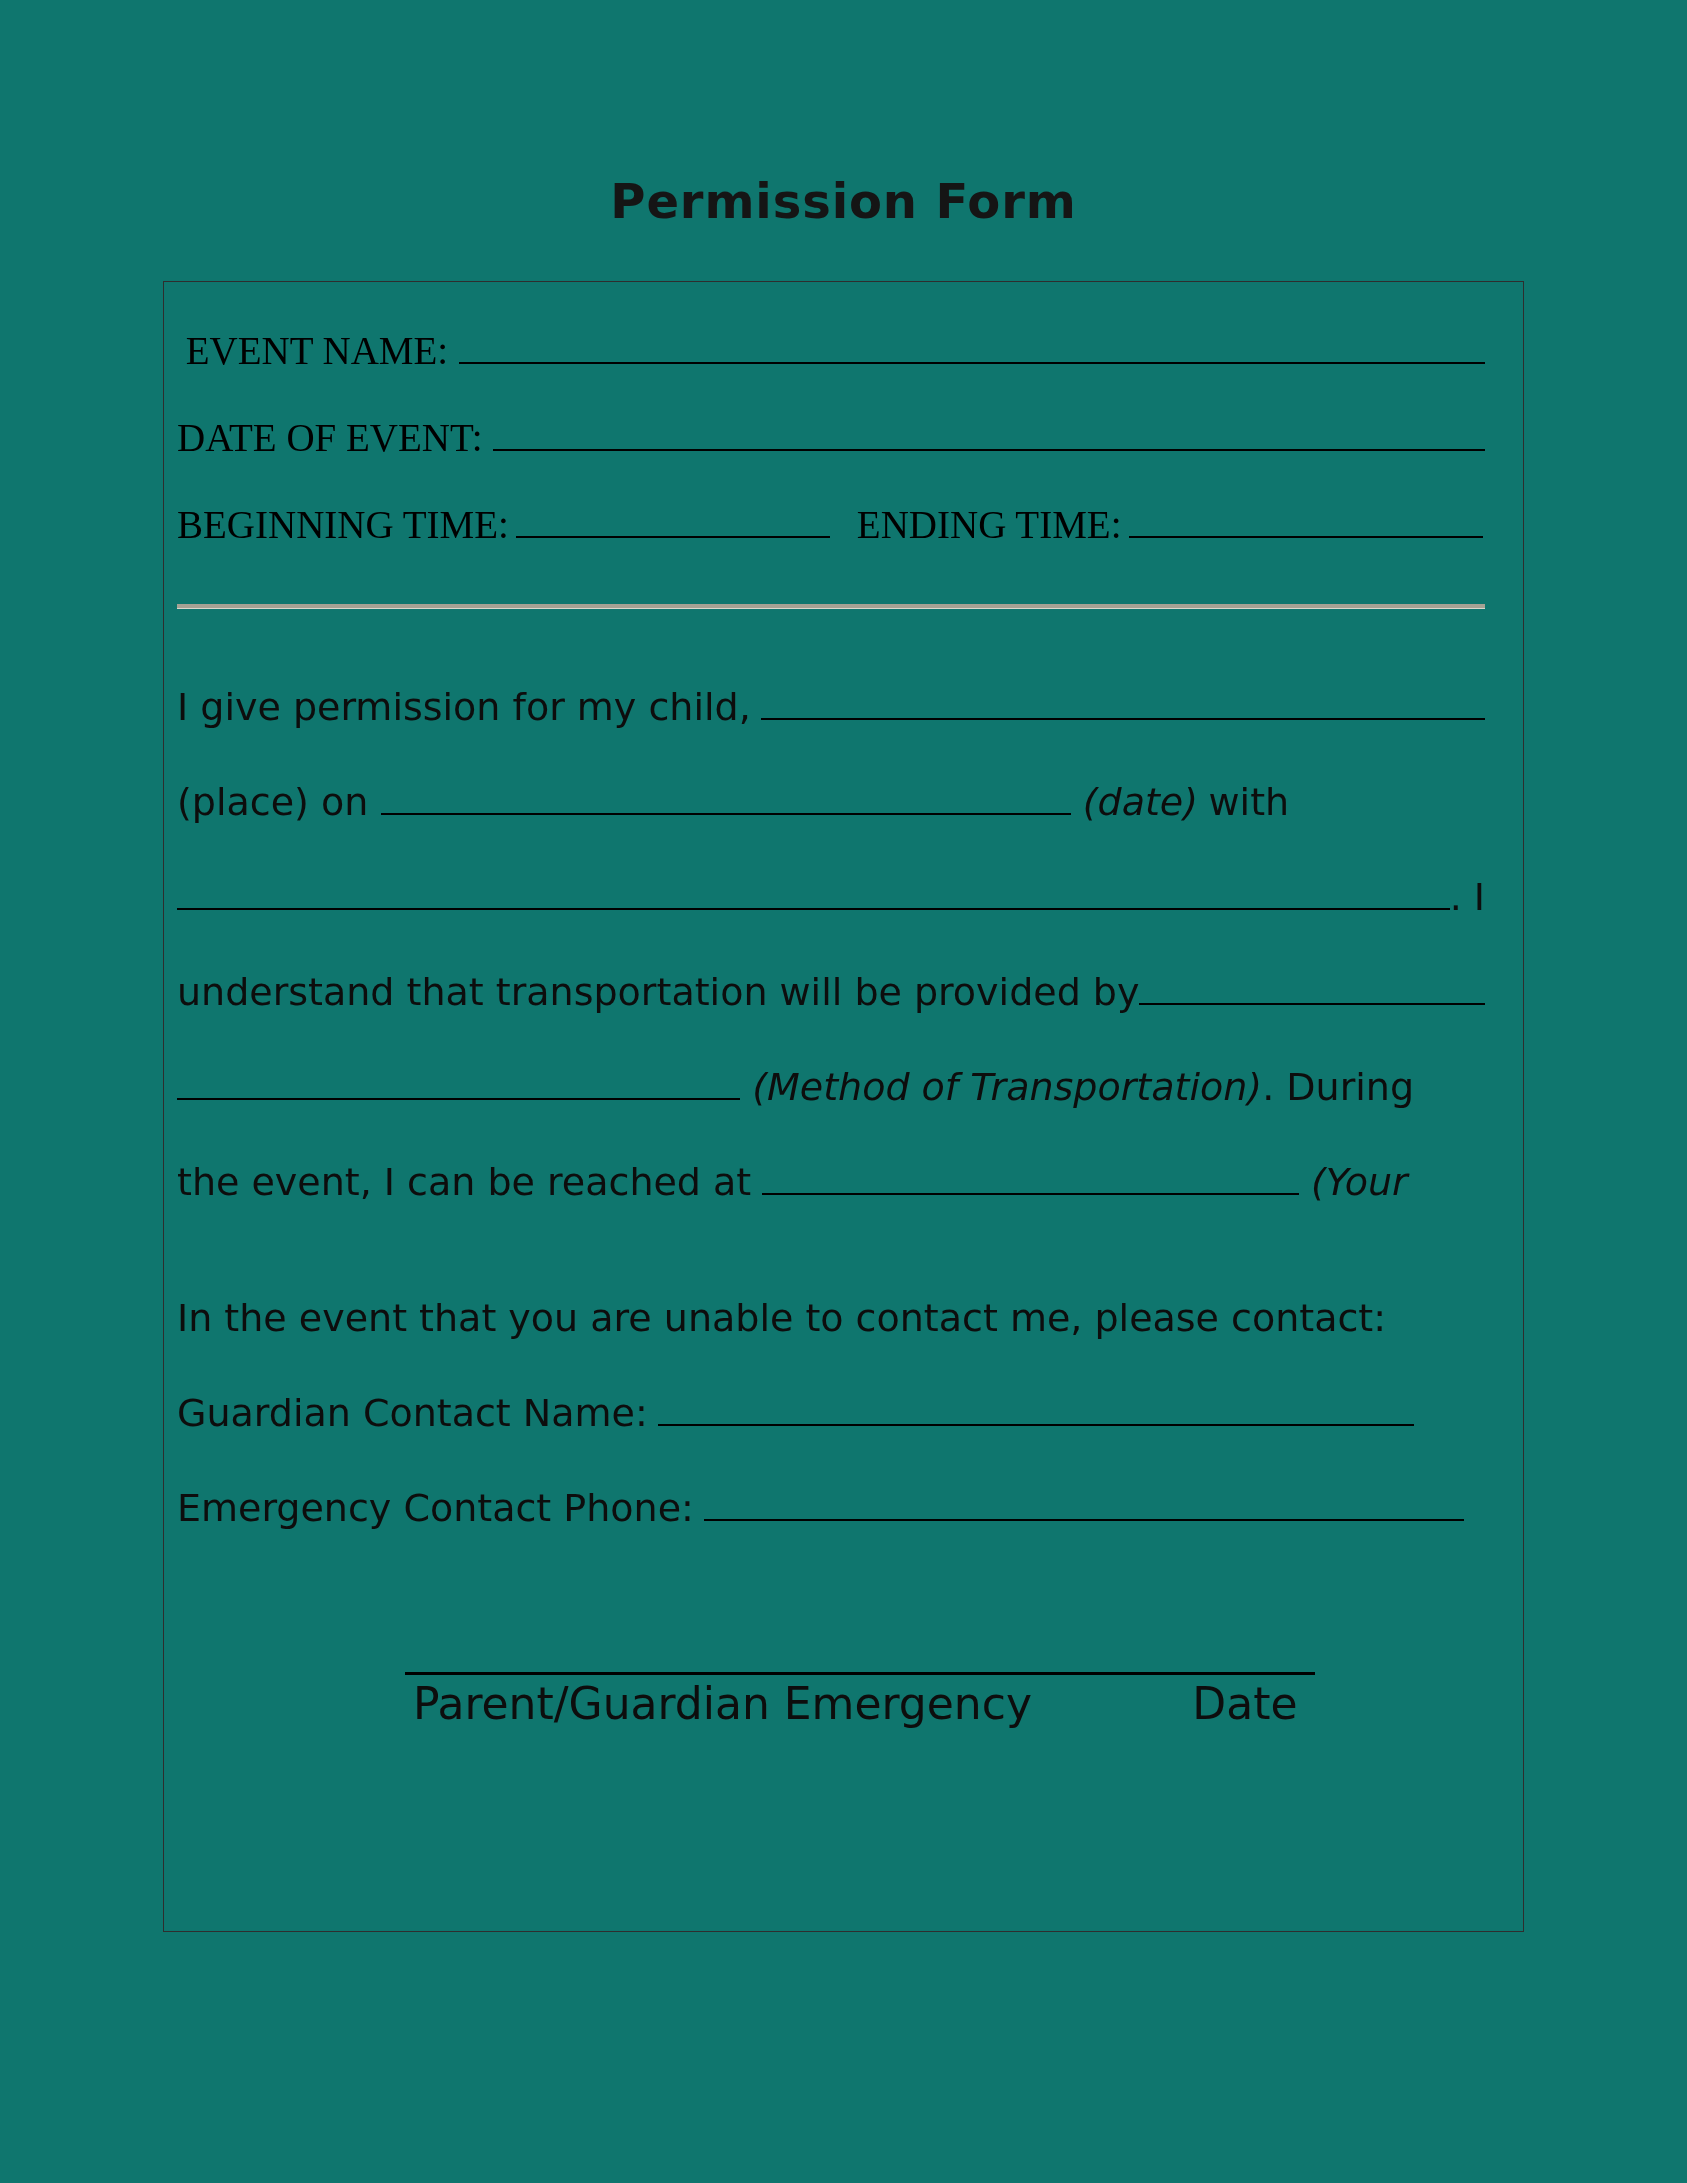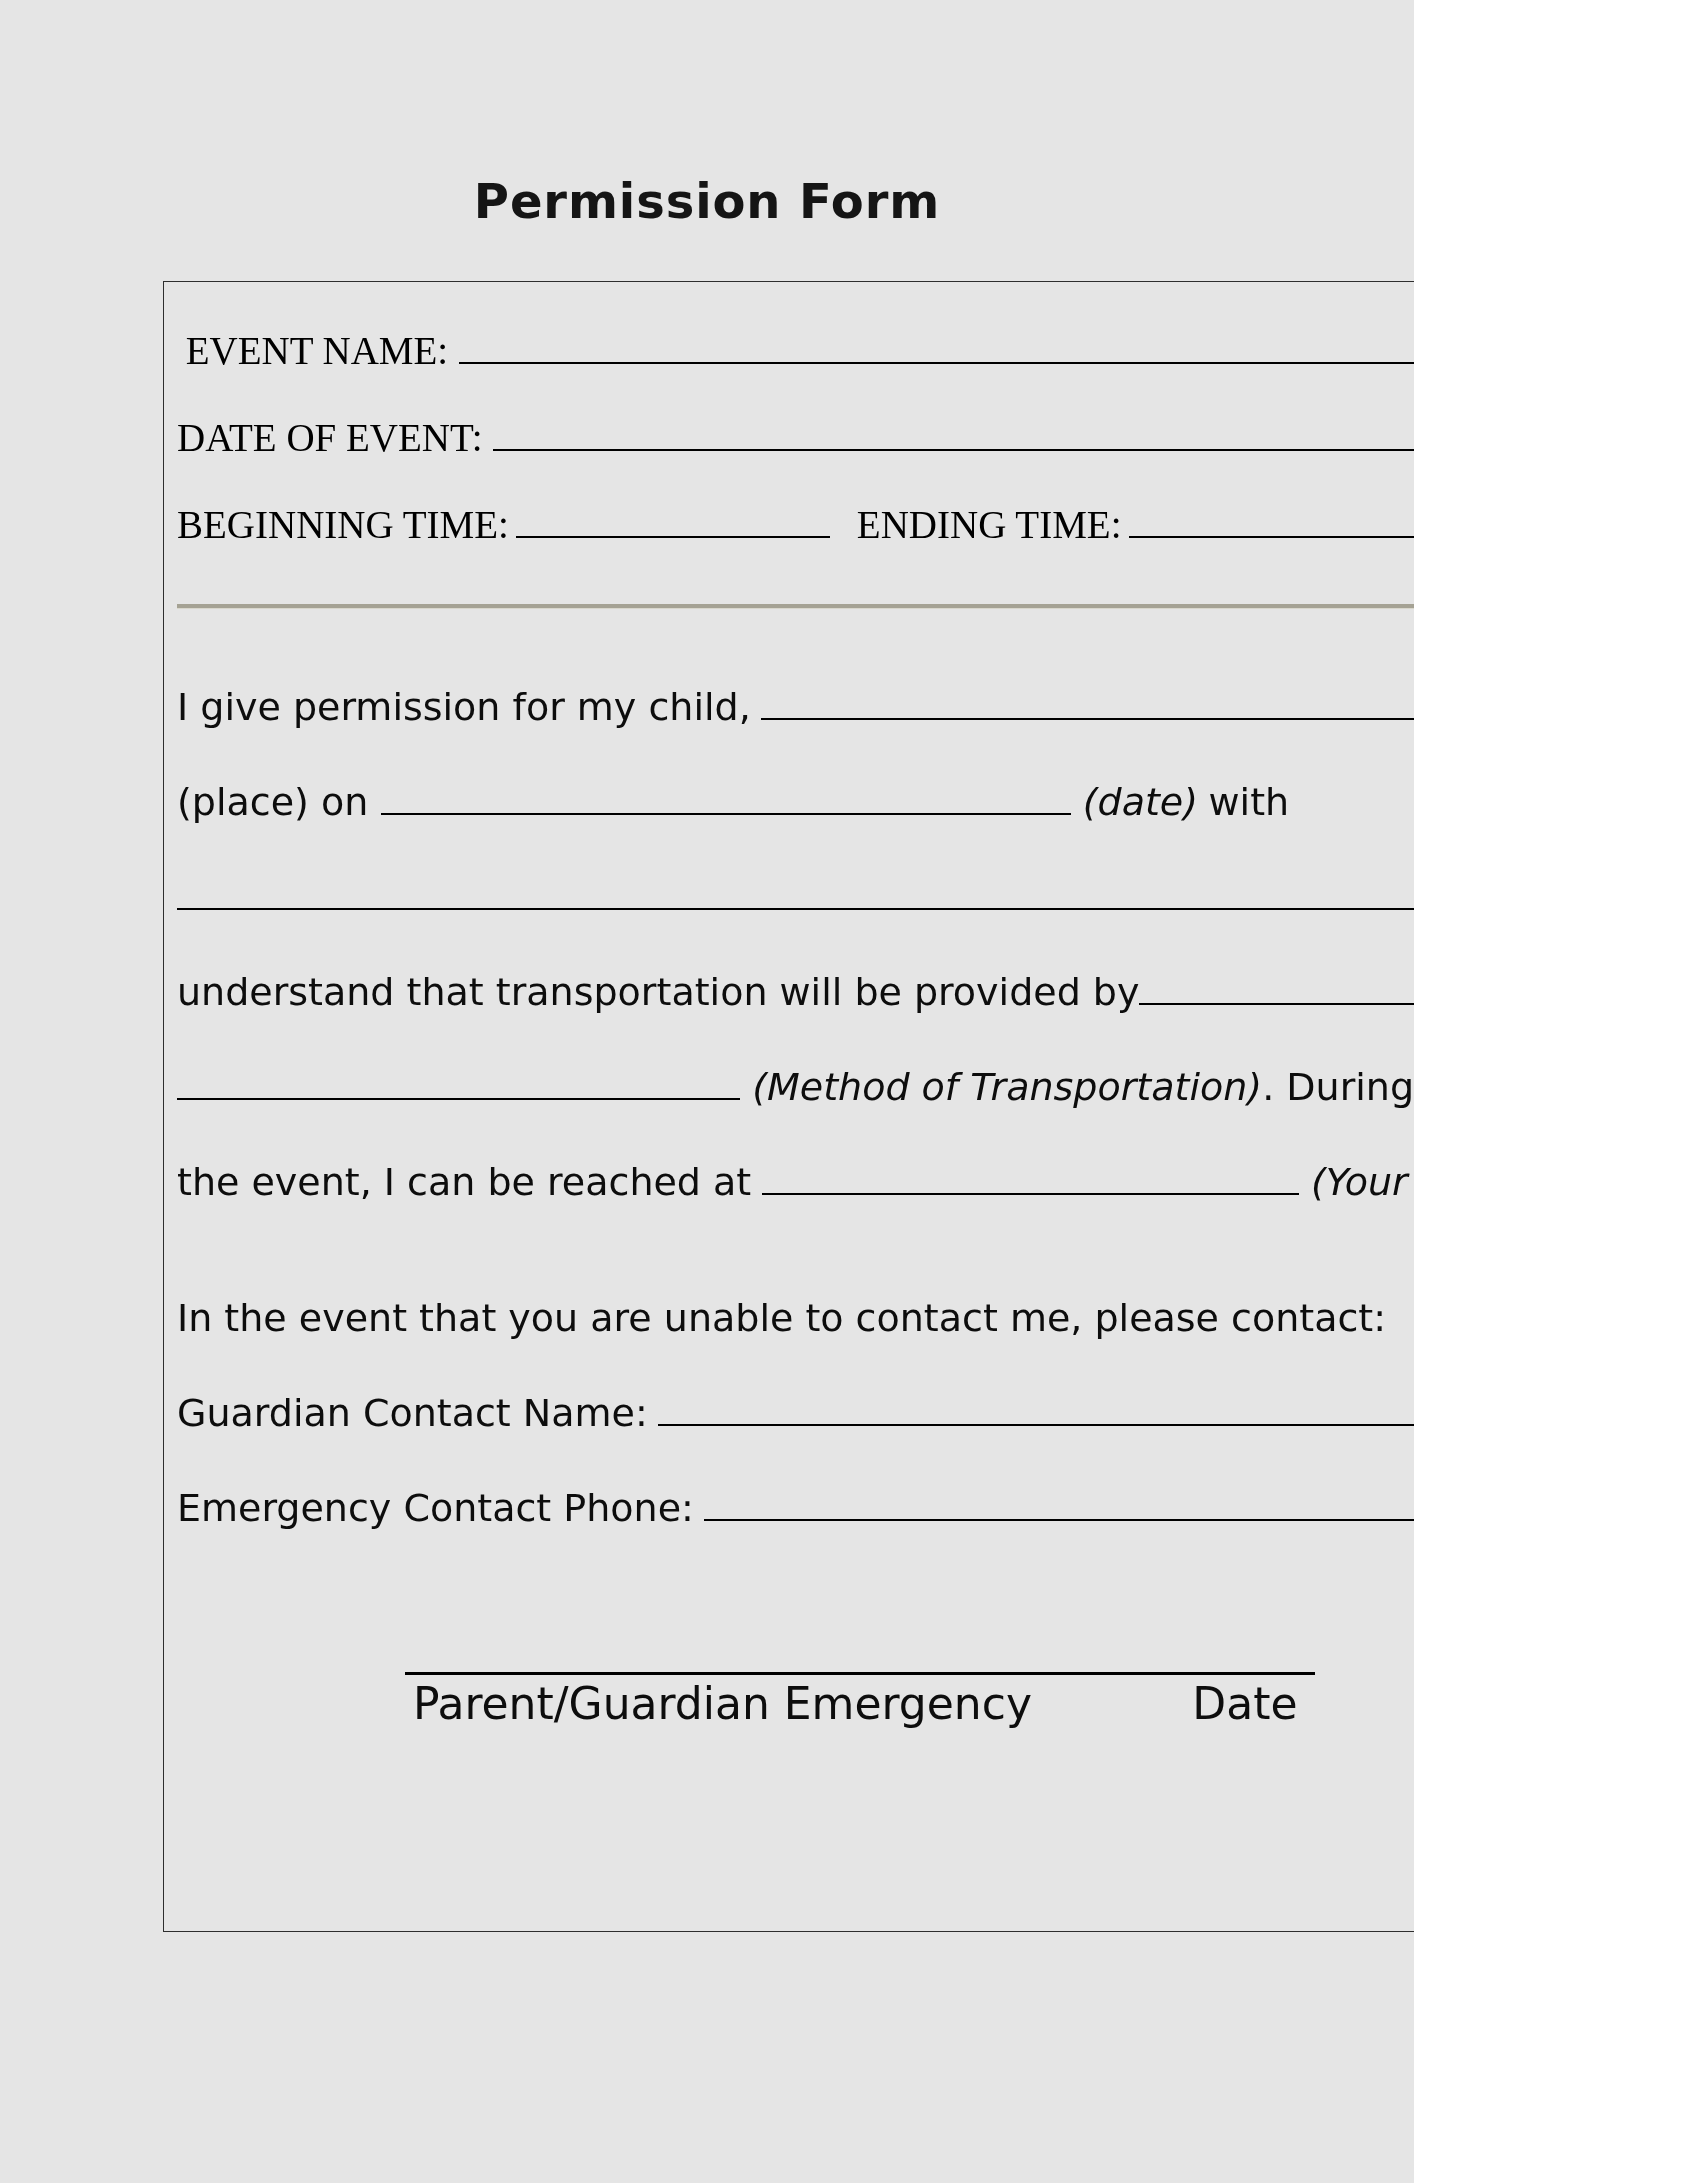--- a/index.html
+++ b/index.html
@@ -6,23 +6,23 @@
     --divider: #a5a294;
     --divider_light: #d9d7cc;
     --line: #000000;
     --box_border: #2e2e2e;
     --text: #0d0d0d;
   }
   * { margin: 0; padding: 0; box-sizing: border-box; }
   html, body { background: #ffffff; }
   .page {
     position: relative;
-    width: 1414px;
+    width: 1687px;
     height: 2184px;
-    background: #e5e5e5;
+    background: #0f766e;
     color: var(--text);
     overflow: hidden;
   }
   .title {
     margin-top: 175px;
     text-align: center;
     font-family: "DejaVu Sans", "Liberation Sans", sans-serif;
     font-weight: bold;
     font-size: 48px;
     line-height: 52px;

